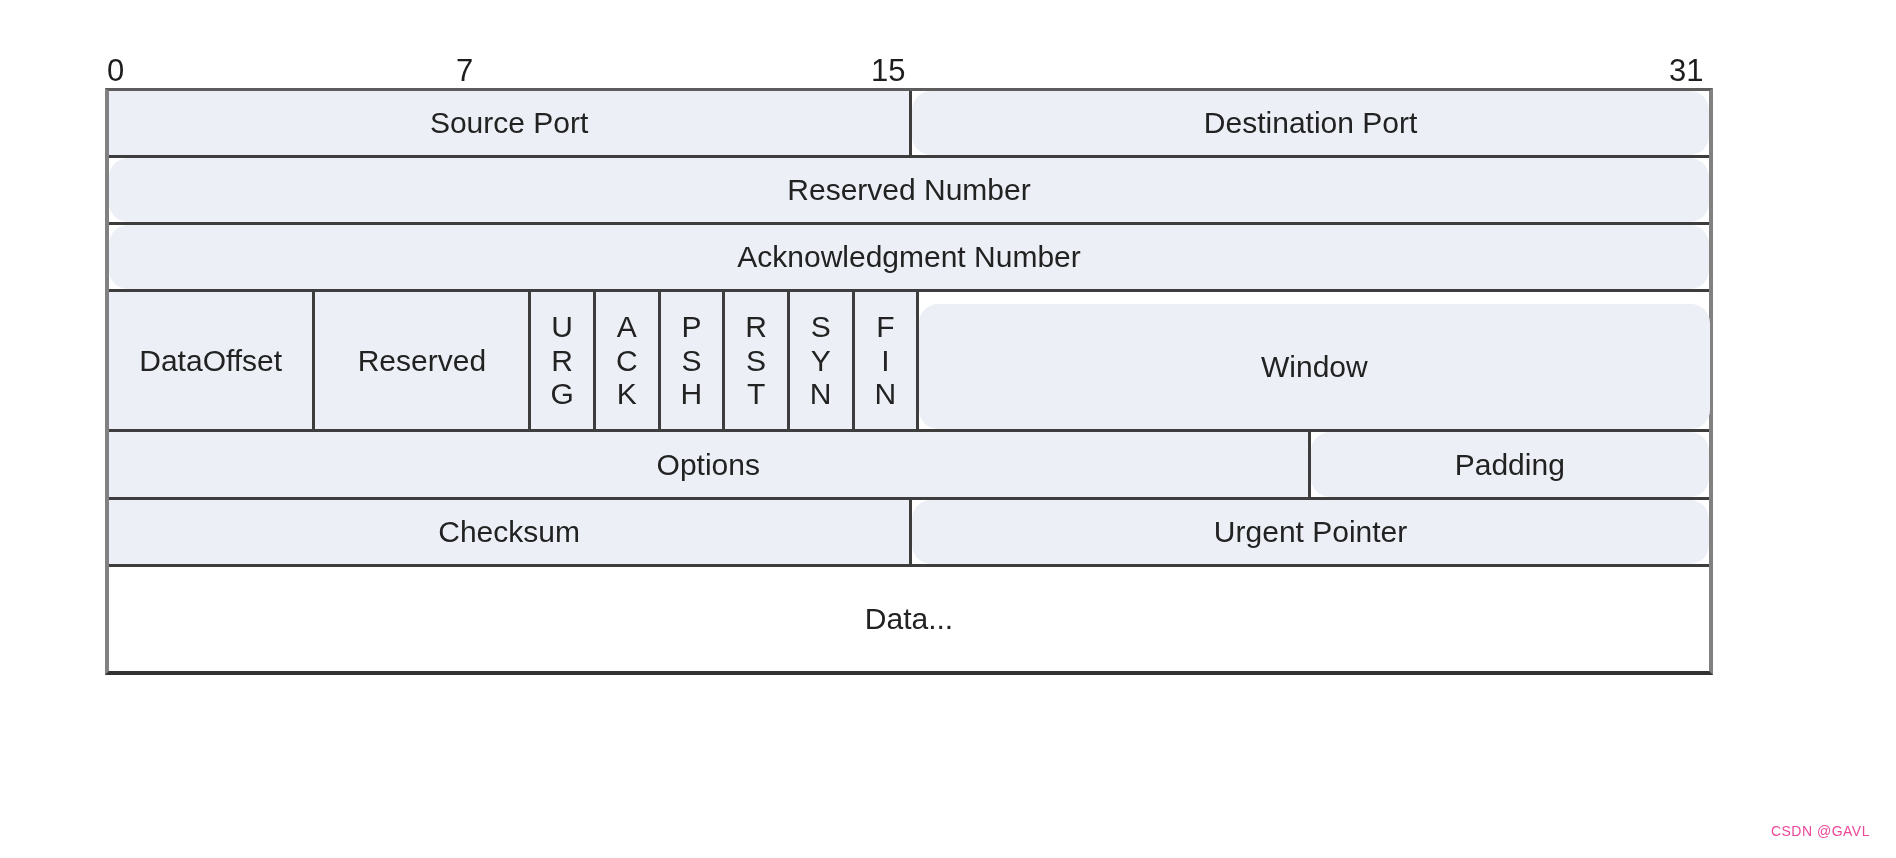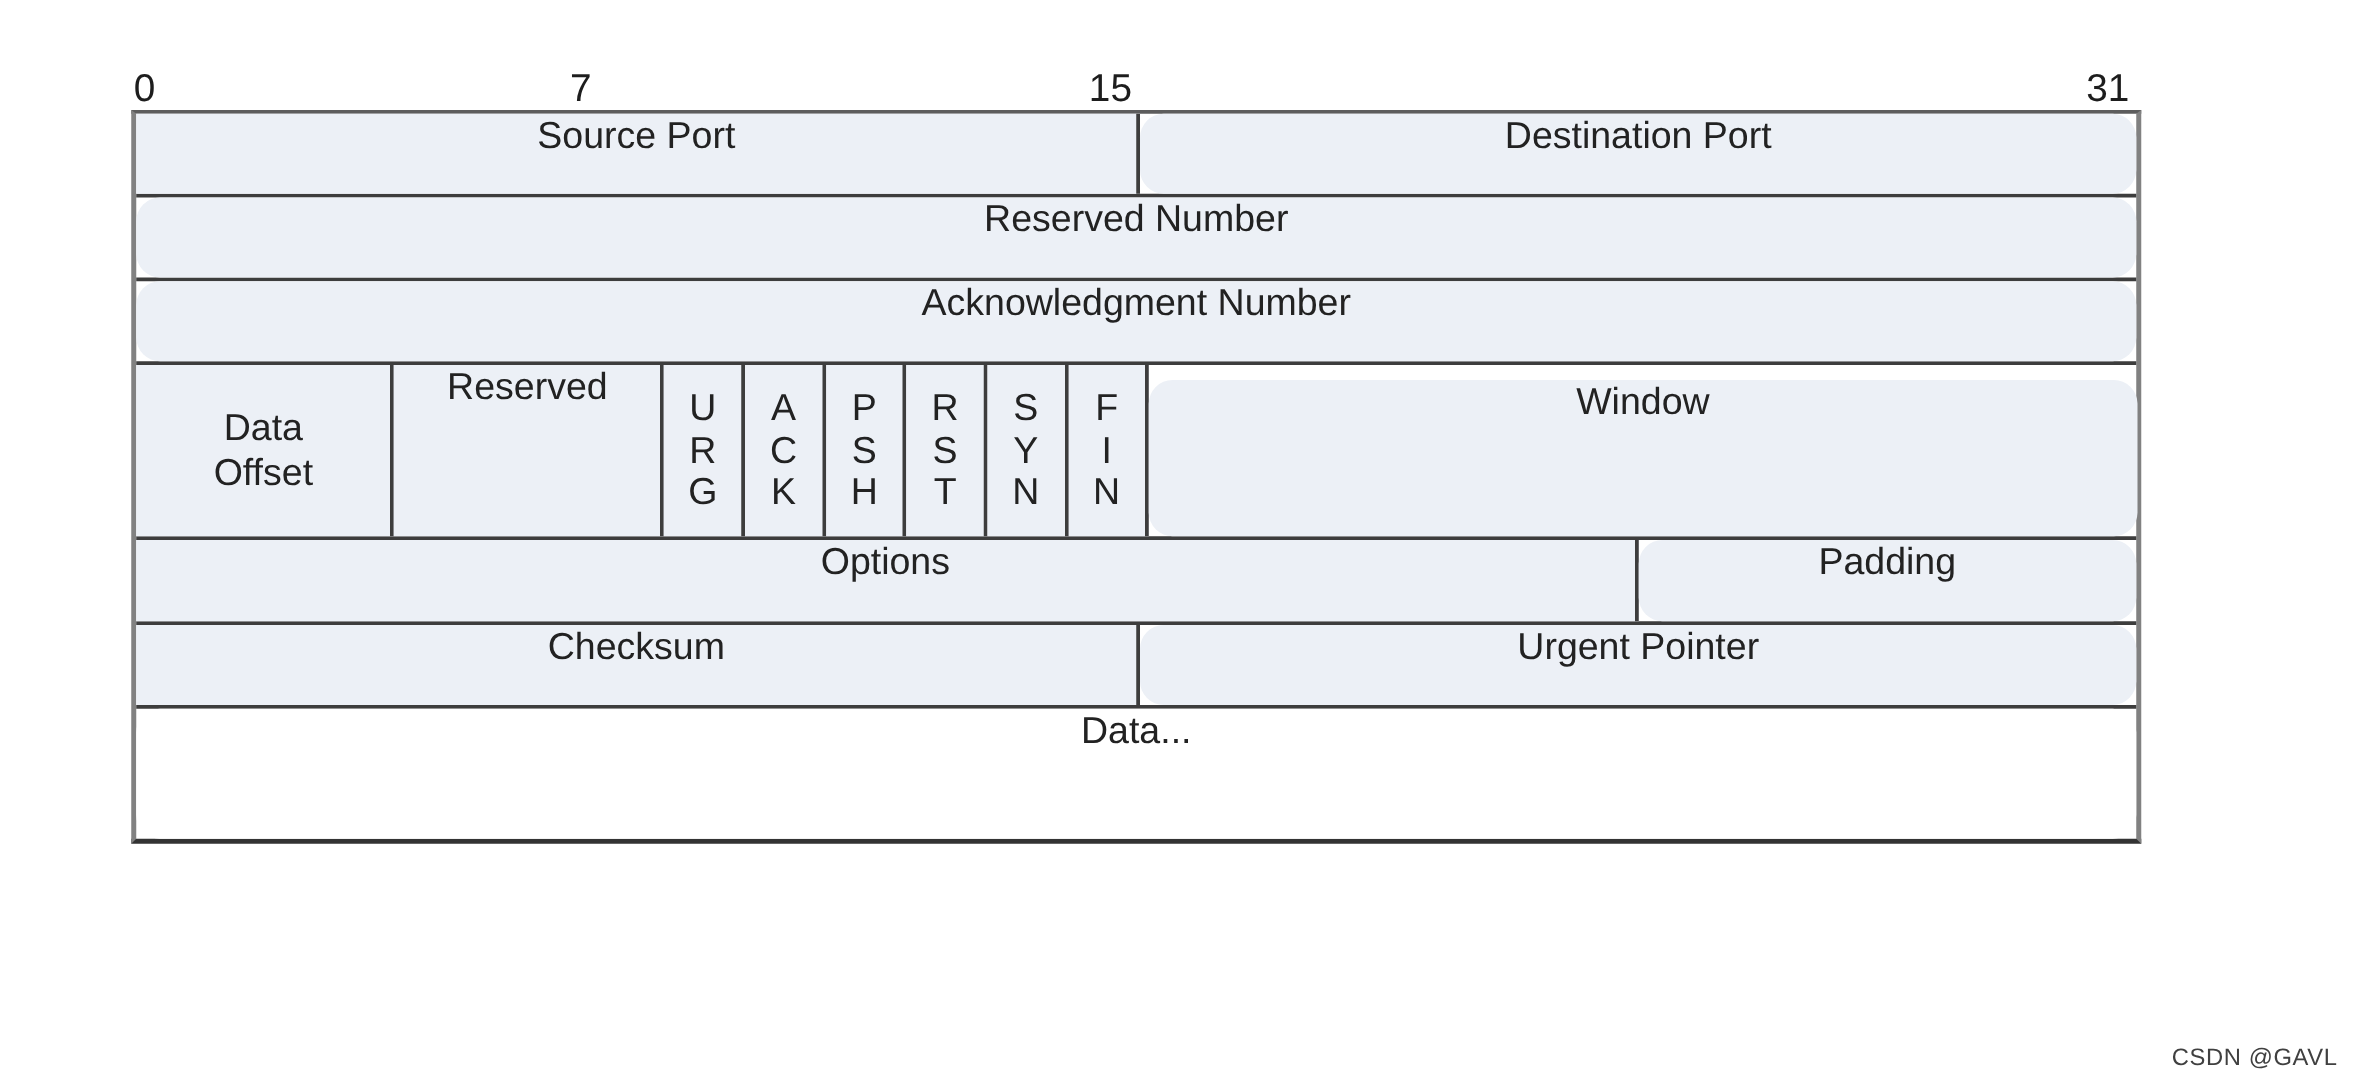--- a/index.html
+++ b/index.html
@@ -62,20 +62,21 @@
     border-bottom: 3px solid #3d3d3d;
   }
   .row:last-child {
     border-bottom: none;
   }
 
   .cell {
     box-sizing: border-box;
     background: #ecf0f6;
     display: flex;
+    align-items: center;
     justify-content: center;
     text-align: center;
     font-size: 30px;
     line-height: 1.18;
     color: #222222;
     border-right: 3px solid #3d3d3d;
     overflow: hidden;
   }
   .cell:last-child {
     border-right: none;
@@ -87,43 +88,43 @@
 
   .h-port   { height: 67px; }
   .h-seq    { height: 67px; }
   .h-ack    { height: 67px; }
   .h-flags  { height: 140px; }
   .h-cksum  { height: 67px; }
   .h-opts   { height: 68px; }
   .h-data   { height: 104px; }
 
   .multiline {
-    flex-direction: column;
+    flex-direction: row;
     line-height: 1.2;
   }
 
   
   .flag-cell {
     flex-direction: column;
     justify-content: center;
     font-size: 30px;
     line-height: 1.12;
     letter-spacing: 0;
   }
   .flag-cell span {
     display: block;
   }
 
   
   .watermark {
     position: absolute;
     right: 26px;
-    bottom: 0;
-    font-size: 19px;
-    color: #404040;
+    bottom: 19px;
+    font-size: 14px;
+    color: #ec4899;
     letter-spacing: 0.5px;
     white-space: nowrap;
   }
 </style>
 </head>
 <body>
 
 <div id="diagram-root">
 
   <div class="bit-ruler">

